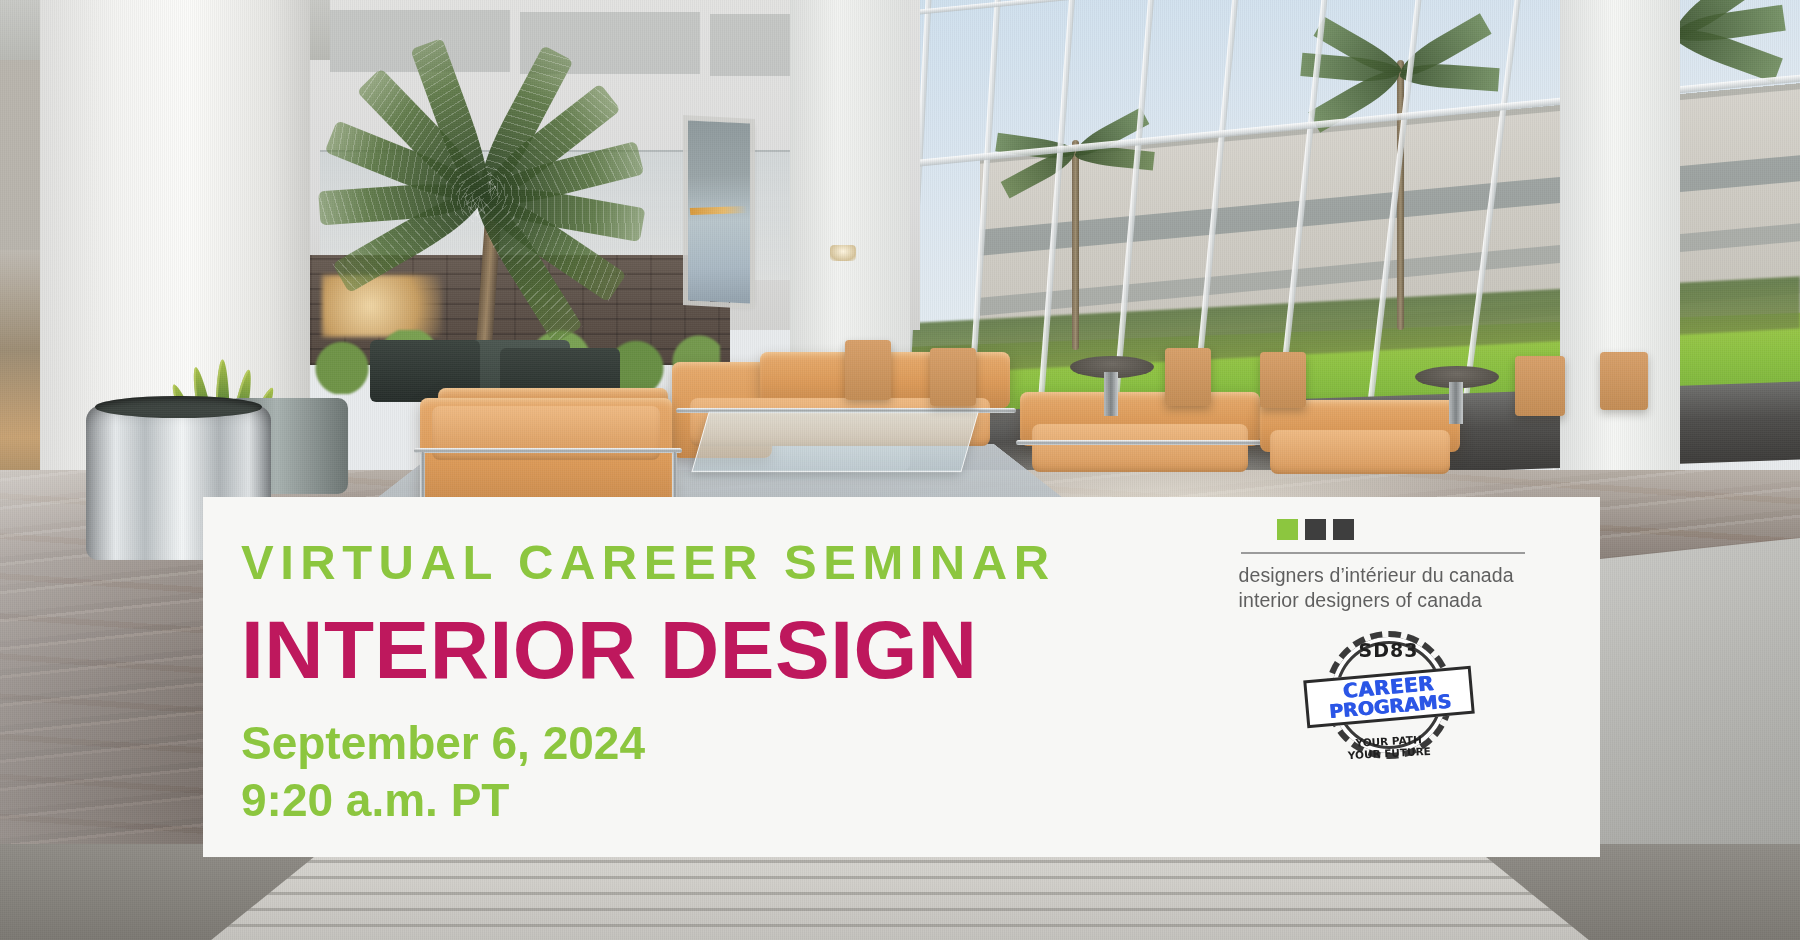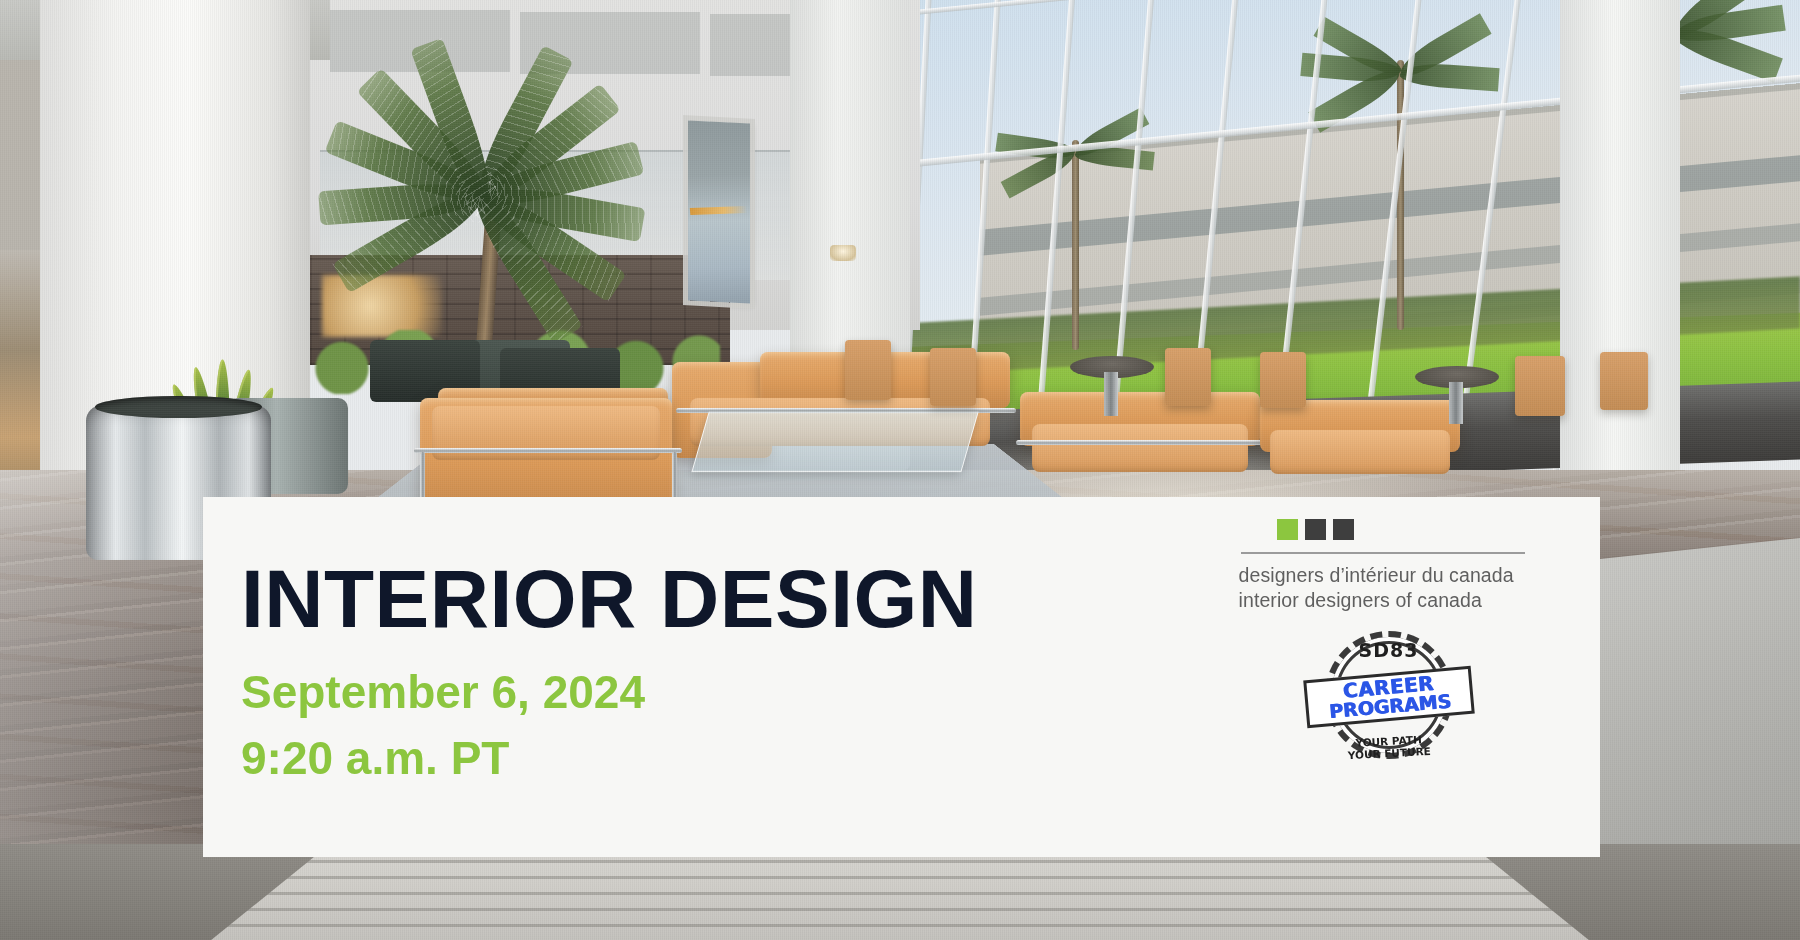--- a/index.html
+++ b/index.html
@@ -345,21 +345,21 @@
   }
   .eyebrow {
     color: #8cc63f;
     font-size: 49px;
     font-weight: 700;
     letter-spacing: 6.5px;
     line-height: 1.05;
     white-space: nowrap;
   }
   .title {
-    color: #0f172a;
+    color: #be185d;
     font-size: 82px;
     font-weight: 700;
     letter-spacing: 0.5px;
     line-height: 1.08;
     margin-top: 18px;
     white-space: nowrap;
   }
   .when {
     color: #8cc63f;
     font-size: 46px;
@@ -587,23 +587,24 @@
     <div class="carpet"></div>
     <div class="carpet-side l"></div>
     <div class="carpet-side r"></div>
 
     <div class="grain"></div>
   </div>
 
   <div class="card">
 
     <div class="card-text">
+      <div class="eyebrow">VIRTUAL CAREER SEMINAR</div>
       <div class="title">INTERIOR DESIGN</div>
       <div class="when">September 6, 2024</div>
-      <div class="when" style="margin-top:13px">9:20 a.m. PT</div>
+      <div class="when" style="margin-top:4px">9:20 a.m. PT</div>
     </div>
 
     <div class="logos">
 
       <div class="idc-logo">
         <div class="idc-dots">
           <span class="dot-green"></span>
           <span class="dot-dark"></span>
           <span class="dot-dark"></span>
         </div>

